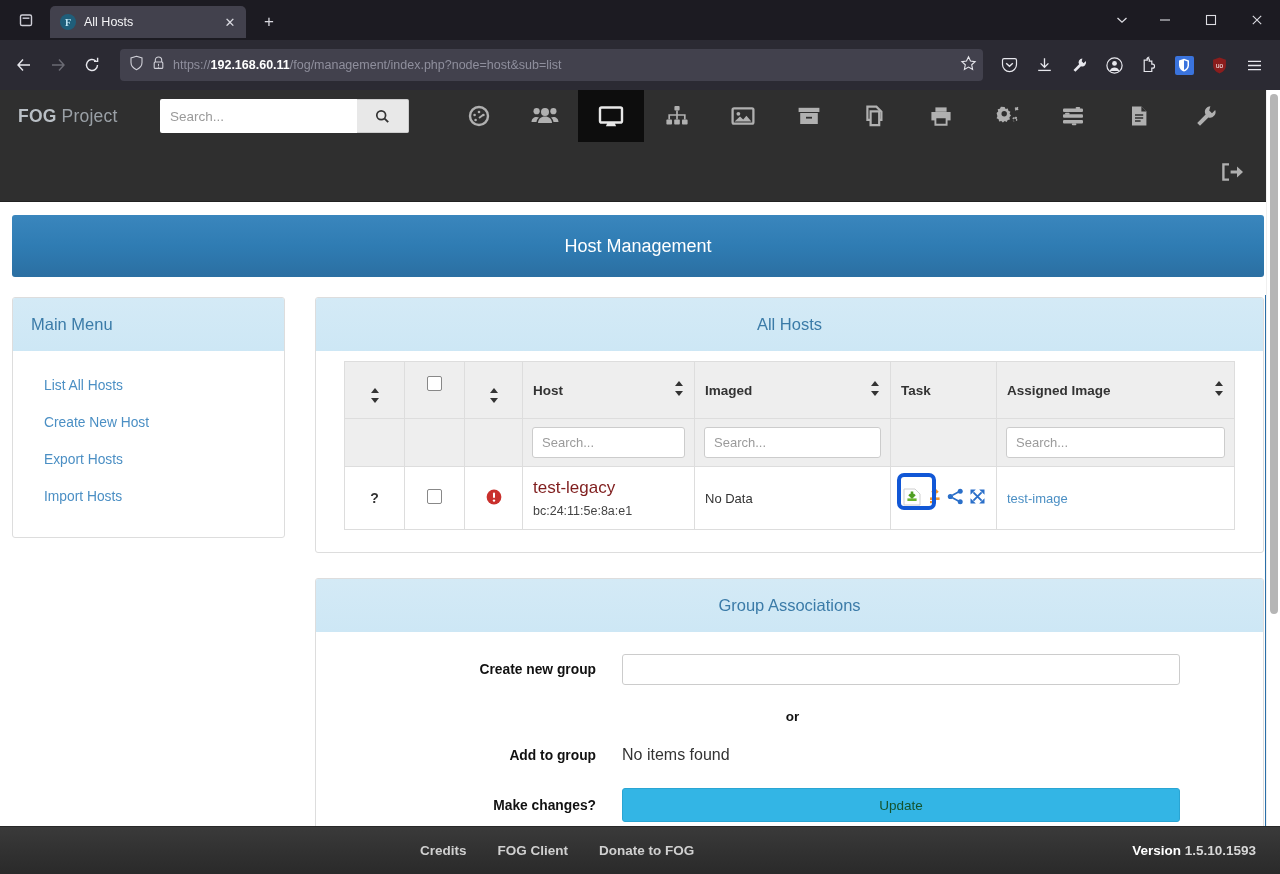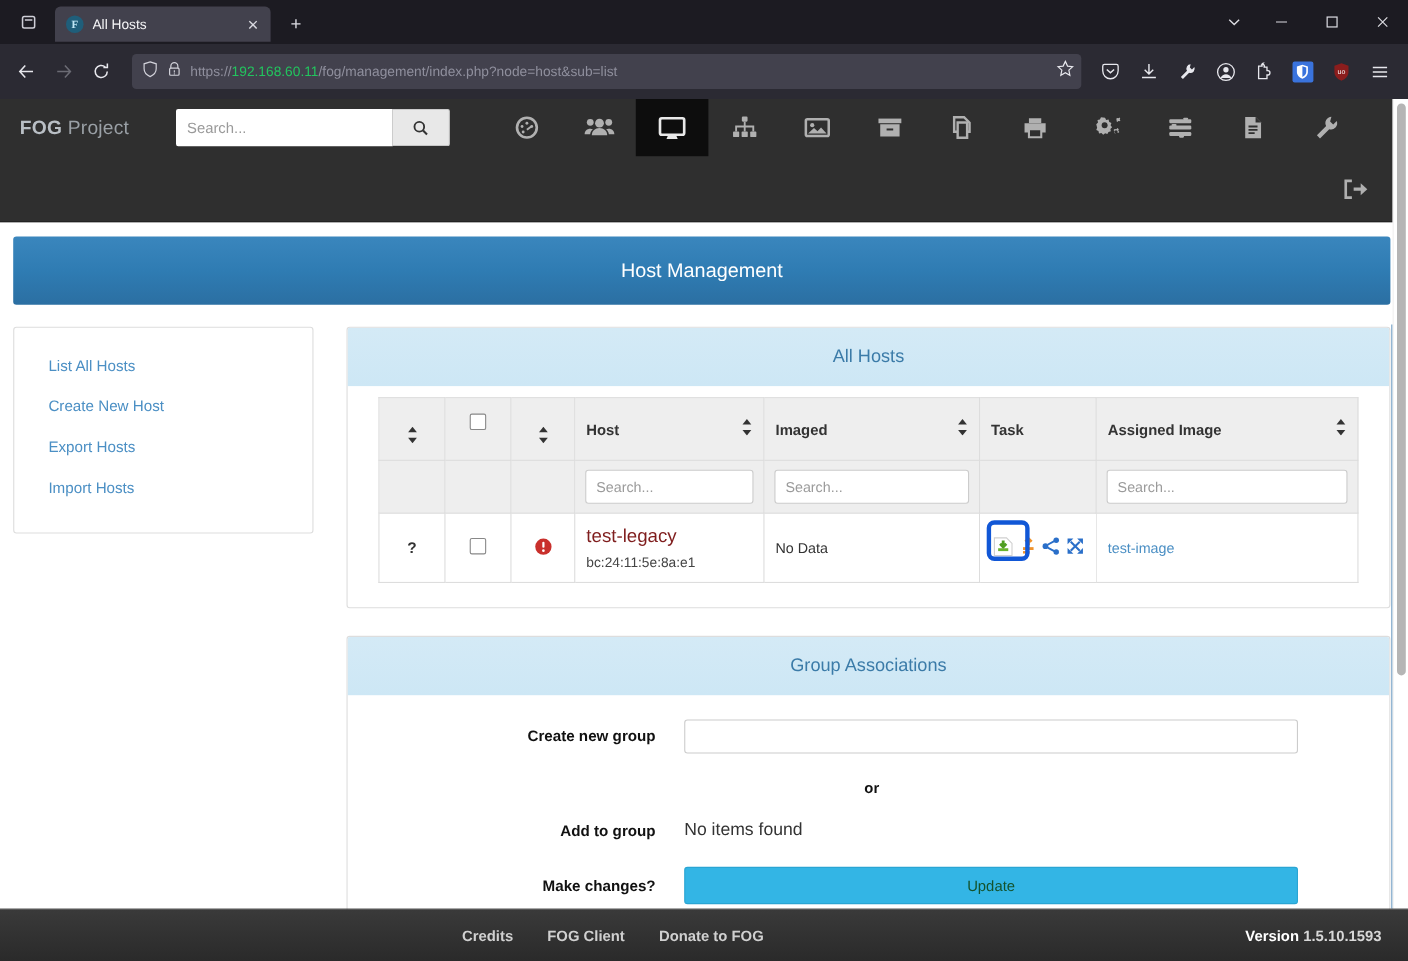--- a/index.html
+++ b/index.html
@@ -70,21 +70,21 @@
   .nav-ico svg { display: block; }
   .urlbar {
     flex: 1; height: 32px; margin: 0 8px 0 10px;
     background: #42414d; border-radius: 4px;
     display: flex; align-items: center; padding: 0 6px 0 9px; gap: 7px;
   }
   .url-text {
     flex: 1; font-size: 12.5px; color: #8f8f9d; white-space: nowrap; overflow: hidden;
     font-family: "Liberation Sans", sans-serif;
   }
-  .url-text b { color: #22c55e; font-weight: normal; }
+  .url-text b { color: #ffffff; font-weight: bold; }
   .toolbar-right { display: flex; align-items: center; gap: 3px; padding-right: 2px; }
   .ext-ubo {
     width: 19px; height: 19px; background: #3a73dd; border-radius: 2px;
     display: flex; align-items: center; justify-content: center;
   }
   .ext-red {
     width: 19px; height: 19px; display: flex; align-items: center; justify-content: center;
   }
 
   
@@ -507,20 +507,21 @@
         </div>
       </div>
     </div>
 
     <div class="page-title-bar">Host Management</div>
 
     <div class="body-area">
 
       <div class="sidebar">
         <div class="panel">
+          <div class="panel-head">Main Menu</div>
           <div class="menu-list">
             <a href="#">List All Hosts</a>
             <a href="#">Create New Host</a>
             <a href="#">Export Hosts</a>
             <a href="#">Import Hosts</a>
           </div>
         </div>
       </div>
 
       <div class="maincol">

